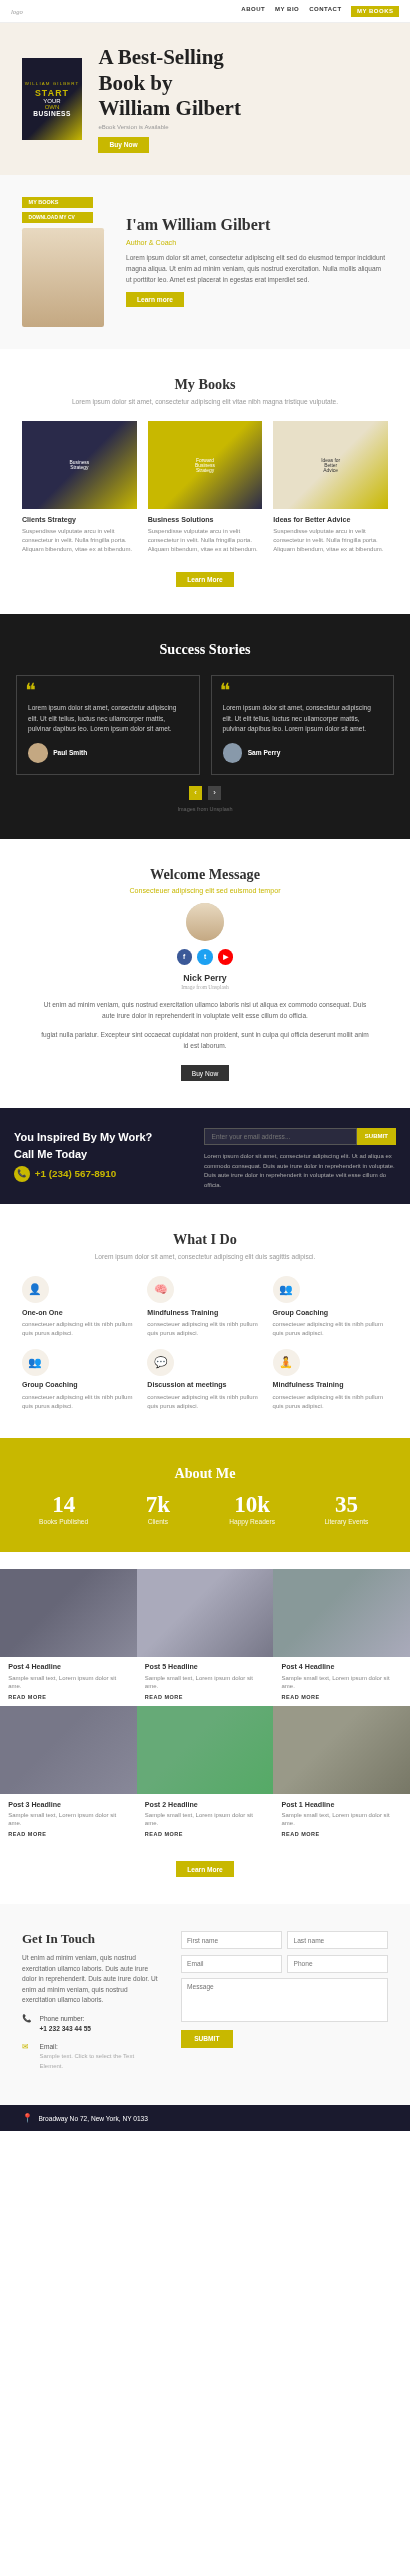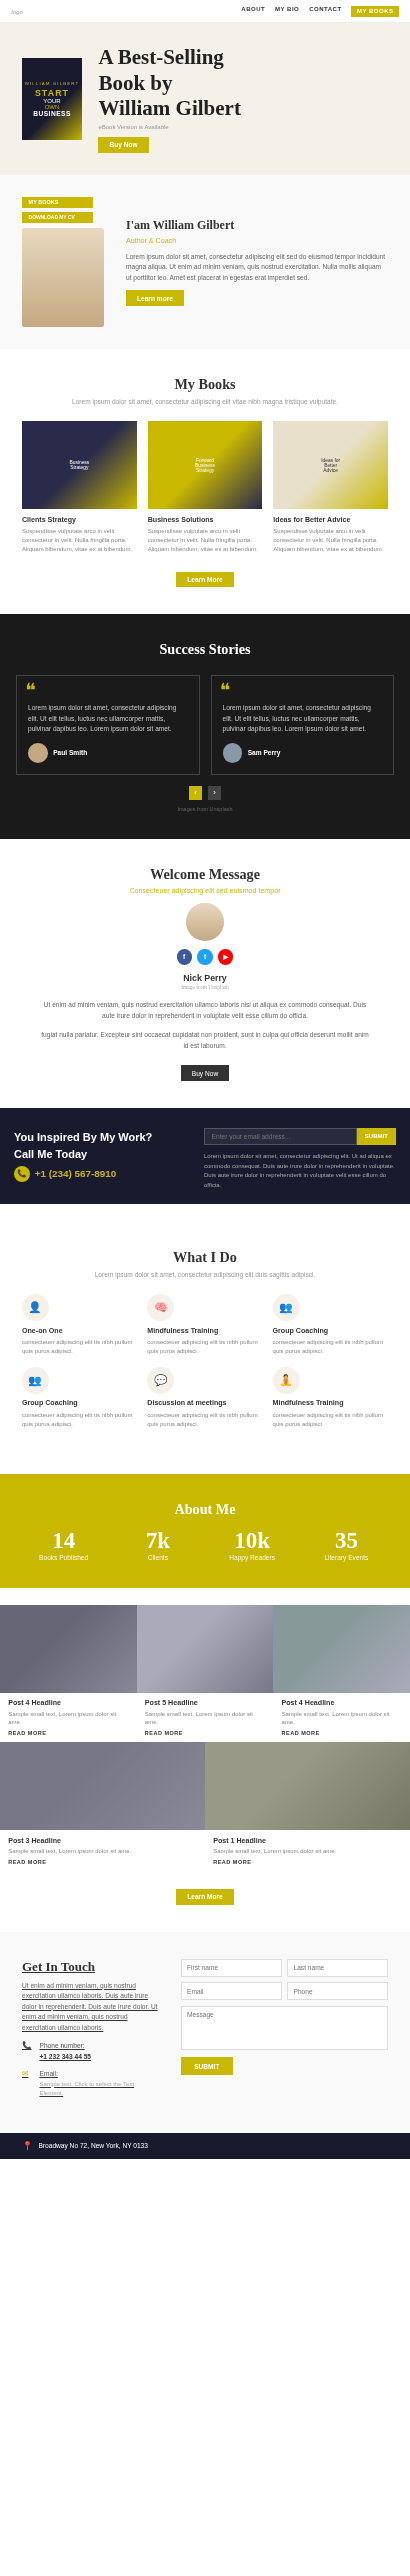--- a/index.html
+++ b/index.html
@@ -14,21 +14,21 @@
     .hero { background: #f5f0e8; display: flex; align-items: center; padding: 22px 22px; gap: 16.4px; }
     .hero-book-img { width: 60px; height: 82px; background: linear-gradient(135deg, #1a1a2e 60%, #c8b800 100%); display: flex; flex-direction: column; justify-content: center; align-items: center; color: #fff; }
     .hero-text h1 { font-size: 21px; font-family: 'Georgia', serif; line-height: 1.2; color: #222; }
     .hero-text h1 span { color: #222; }
     .btn-yellow { background: #c8b800; color: #fff; border: none; padding: 4.4px 11px; font-size: 6.6px; cursor: pointer; font-family: Arial, sans-serif; font-weight: bold; display: inline-block; margin-top: 6.6px; }
     .btn-dark { background: #333; color: #fff; border: none; padding: 4.4px 11px; font-size: 6.6px; cursor: pointer; font-family: Arial, sans-serif; display: inline-block; }
 
     
     .author-intro { background: #f9f9f9; padding: 22px; display: flex; align-items: center; gap: 22px; }
     .badge { background: #c8b800; color: #fff; padding: 2.7px 6.6px; font-size: 5.5px; font-family: Arial, sans-serif; font-weight: bold; display: inline-block; max-width: 71px; }
-    .author-right h2 { font-size: 12px; font-family: 'Georgia', serif; margin-bottom: 4.4px; }
+    .author-right h2 { font-size: 16px; font-family: 'Georgia', serif; margin-bottom: 4.4px; }
     .author-right .role { font-size: 7.1px; color: #c8b800; font-family: Arial, sans-serif; margin-bottom: 6.6px; }
     .author-right p { font-size: 6.6px; color: #666; line-height: 1.6; font-family: Arial, sans-serif; }
     .author-left { position: relative; }
     .author-stacked { display: flex; flex-direction: column; gap: 4.4px; }
 
     
     .section-title { text-align: center; font-size: 14.2px; font-family: 'Georgia', serif; margin-bottom: 4.4px; }
     .section-sub { text-align: center; font-size: 6.6px; color: #999; font-family: Arial, sans-serif; margin-bottom: 16.4px; }
     .books-section { padding: 27px 22px; }
     .books-grid { display: flex; gap: 11px; justify-content: center; }
@@ -78,21 +78,21 @@
     .cta-left h2 { color: #fff; font-size: 11px; font-family: Arial, sans-serif; font-weight: bold; margin-bottom: 5.5px; }
     .cta-phone { display: flex; align-items: center; gap: 4.4px; color: #c8b800; font-size: 9.9px; font-family: Arial, sans-serif; font-weight: bold; }
     .phone-icon { width: 16.4px; height: 16.4px; background: #c8b800; border-radius: 50%; display: flex; align-items: center; justify-content: center; color: #fff; font-size: 7.7px; }
     .cta-right { flex: 1; max-width: 192px; margin-left: 22px; }
     .cta-right p { color: #aaa; font-size: 6px; font-family: Arial, sans-serif; line-height: 1.6; }
     .email-form { display: flex; gap: 0; margin-top: 5.5px; }
     .email-input { flex: 1; padding: 4.4px 6.6px; border: 0.5px solid #555; background: #2a2a3e; color: #fff; font-size: 6.6px; }
     .email-submit { background: #c8b800; color: #fff; border: none; padding: 4.4px 8.2px; font-size: 6px; cursor: pointer; font-weight: bold; font-family: Arial; }
 
     
-    .what-section { padding: 45px 22px; border-radius: 12px; }
+    .what-section { padding: 27px 22px; border-radius: 12px; }
     .what-grid { display: flex; flex-wrap: wrap; gap: 11px; }
     .what-card { flex: 0 0 calc(33.33% - 7.7px); }
     .what-icon { width: 27px; height: 27px; background: #f5f0e8; border-radius: 50%; display: flex; align-items: center; justify-content: center; margin-bottom: 5.5px; font-size: 11px; }
     .what-card h3 { font-size: 7.1px; font-family: Arial, sans-serif; font-weight: bold; margin-bottom: 3.3px; }
     .what-card p { font-size: 6px; color: #888; line-height: 1.5; font-family: Arial, sans-serif; }
 
     
     .about-section { background: #c8b800; padding: 27px 22px; }
     .about-section .section-title { color: #fff; }
     .stats-grid { display: flex; gap: 11px; justify-content: center; margin-top: 11px; }
@@ -113,21 +113,21 @@
     .p-img-5 { background: linear-gradient(135deg, #6a7 40%, #5a6 100%); }
     .p-img-6 { background: linear-gradient(135deg, #998 40%, #776 100%); }
     .portfolio-info { padding: 6.6px 8.2px; background: #fff; }
     .portfolio-info h3 { font-size: 7.1px; font-family: Arial, sans-serif; font-weight: bold; margin-bottom: 2.2px; }
     .portfolio-info p { font-size: 6px; color: #888; font-family: Arial, sans-serif; line-height: 1.4; }
     .read-more { font-size: 5.5px; color: #333; font-family: Arial, sans-serif; font-weight: bold; letter-spacing: 0.5px; text-decoration: none; display: block; margin-top: 3.3px; }
     .portfolio-btn-wrap { text-align: center; padding: 11px; }
 
     
     .contact-section { background: #f9f9f9; padding: 27px 22px; display: flex; gap: 22px; }
-    .contact-left { flex: 1; text-decoration: underline; }
+    .contact-left { flex: 1; }
     .contact-left h2 { font-size: 13px; font-family: 'Georgia', serif; margin-bottom: 5.5px; }
     .contact-left p { font-size: 6.6px; color: #666; font-family: Arial, sans-serif; line-height: 1.6; margin-bottom: 8.2px; }
     .contact-detail { display: flex; align-items: flex-start; gap: 5.5px; margin-bottom: 6.6px; }
     .contact-icon { width: 12px; color: #c8b800; font-size: 7.7px; flex-shrink: 0; }
     .contact-detail p { font-size: 6.6px; font-family: Arial, sans-serif; color: #555; margin: 0; }
     .contact-right { flex: 1; }
     .form-row { display: flex; gap: 5.5px; margin-bottom: 5.5px; }
     .form-input { flex: 1; padding: 4.4px 5.5px; border: 0.5px solid #ddd; font-size: 6.6px; font-family: Arial; background: #fff; }
     .form-textarea { width: 100%; padding: 4.4px 5.5px; border: 0.5px solid #ddd; font-size: 6.6px; font-family: Arial; height: 44px; resize: none; }
     .form-submit { background: #c8b800; color: #fff; border: none; padding: 5.5px 13.7px; font-size: 6.6px; font-family: Arial; font-weight: bold; cursor: pointer; margin-top: 5.5px; }
@@ -371,20 +371,28 @@
   <div class="portfolio-bottom">
     <div class="portfolio-item">
       <div class="portfolio-img p-img-4"></div>
       <div class="portfolio-info">
         <h3>Post 3 Headline</h3>
         <p>Sample small text, Lorem ipsum dolor sit ame.</p>
         <a class="read-more" href="#">READ MORE</a>
       </div>
     </div>
     <div class="portfolio-item">
+      <div class="portfolio-img p-img-5"></div>
+      <div class="portfolio-info">
+        <h3>Post 2 Headline</h3>
+        <p>Sample small text, Lorem ipsum dolor sit ame.</p>
+        <a class="read-more" href="#">READ MORE</a>
+      </div>
+    </div>
+    <div class="portfolio-item">
       <div class="portfolio-img p-img-6"></div>
       <div class="portfolio-info">
         <h3>Post 1 Headline</h3>
         <p>Sample small text, Lorem ipsum dolor sit ame.</p>
         <a class="read-more" href="#">READ MORE</a>
       </div>
     </div>
   </div>
   <div class="portfolio-btn-wrap">
     <button class="btn-yellow">Learn More</button>

